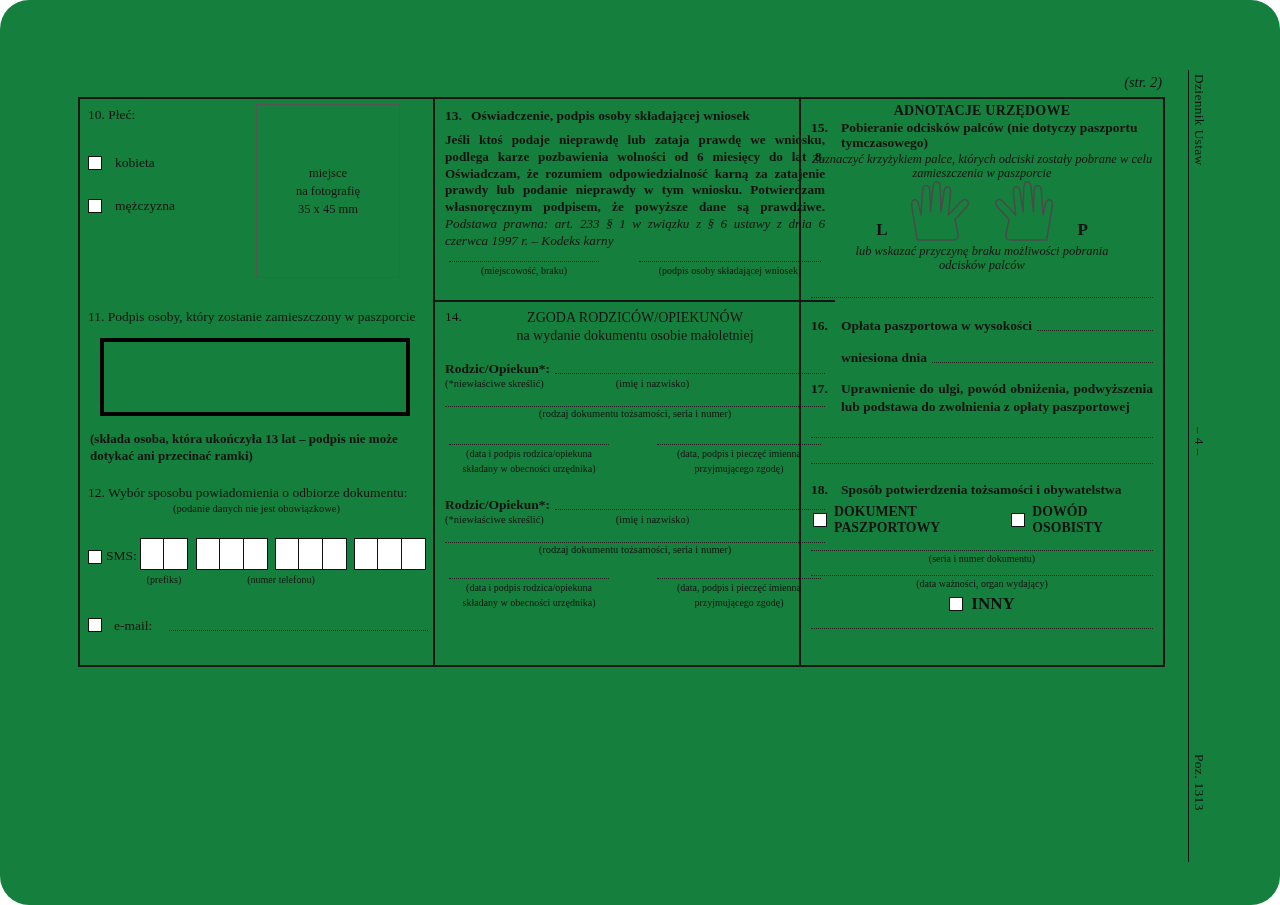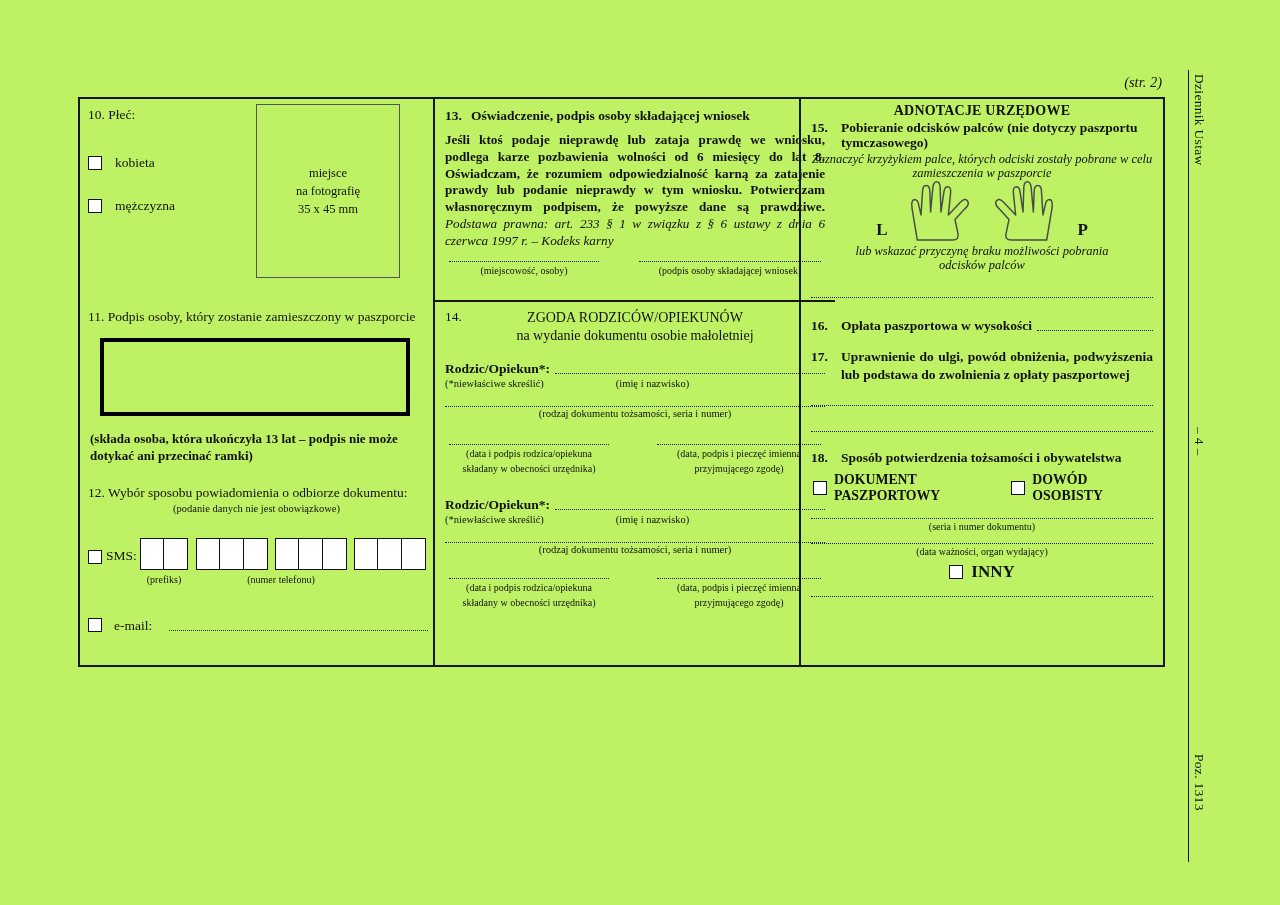--- a/index.html
+++ b/index.html
@@ -1,17 +1,17 @@
 <!DOCTYPE html>
 <html lang="pl"><head>
 <meta charset="utf-8">
 <style>
   html,body{margin:0;padding:0;background:#ffffff;}
-  .page{position:relative;width:1280px;height:905px;background:#bef264;overflow:hidden;
-        font-family:"Liberation Serif","DejaVu Serif",serif;color:#111;}
+  .page{position:relative;width:1280px;height:905px;background:#15803d;overflow:hidden;
+        font-family:"Liberation Serif","DejaVu Serif",serif;color:#111;border-radius:29px;}
   .str-label{position:absolute;left:1062px;top:74px;width:100px;text-align:right;
              font-style:italic;font-size:14.5px;}
   
   .vrule{position:absolute;left:1188px;top:70px;height:792px;width:0;border-left:1.6px solid #161616;}
   .vtext{position:absolute;left:1191px;writing-mode:vertical-rl;text-orientation:mixed;
          font-size:13.5px;letter-spacing:.3px;white-space:nowrap;}
   .vt-journal{top:74px;}
   .vt-pageno{top:427px;}
   .vt-pos{top:754px;}
   
@@ -158,21 +158,21 @@
     <div class="col col2">
       <div class="sec13">
         <div class="sec-title-row">
           <span class="sec-num fs">13.</span>
           <span class="fs b">Oświadczenie, podpis osoby składającej wniosek</span>
         </div>
         <div class="decl"><span>Jeśli ktoś podaje nieprawdę lub zataja prawdę we wniosku, podlega karze pozbawienia wolności od 6 miesięcy do lat 8. Oświadczam, że rozumiem odpowiedzialność karną za zatajenie prawdy lub podanie nieprawdy w tym wniosku. Potwierdzam własnoręcznym podpisem, że powyższe dane są prawdziwe. </span><span class="i">Podstawa prawna: art. 233 § 1 w związku z § 6 ustawy z dnia 6 czerwca 1997 r. – Kodeks karny</span></div>
         <div class="sigrow" style="margin-top:11px;">
           <div class="sigcol" style="width:150px;">
             <div class="dotline"></div>
-            <div class="small">(miejscowość, osoby)</div>
+            <div class="small">(miejscowość, braku)</div>
           </div>
           <div class="sigcol" style="width:182px;">
             <div class="dotline"></div>
             <div class="small">(podpis osoby składającej wniosek)</div>
           </div>
         </div>
       </div>
 
       <div class="sec14">
         <div class="sec14-head">
@@ -256,20 +256,24 @@
       </div>
 
       <div class="alt-note">lub wskazać przyczynę braku możliwości pobrania odcisków palców</div>
       <div class="dotline" style="margin-top:24px;"></div>
 
       <div class="r-row fs" style="margin-top:20px;">
         <span class="r-num">16.</span>
         <span class="r-label">Opłata paszportowa w wysokości</span>
         <span class="dotfill"></span>
       </div>
+      <div class="r-row fs" style="margin-top:16px;padding-left:30px;">
+        <span class="r-label">wniesiona dnia</span>
+        <span class="dotfill"></span>
+      </div>
 
       <div class="hang sec17-text fs">
         <span class="num">17.</span>
         <span>Uprawnienie do ulgi, powód obniżenia, podwyższenia lub podstawa do zwolnienia z opłaty paszportowej</span>
       </div>
       <div class="dotline" style="margin-top:20px;"></div>
       <div class="dotline" style="margin-top:24px;"></div>
 
       <div class="hang fs b" style="margin-top:18px;">
         <span class="num">18.</span>

